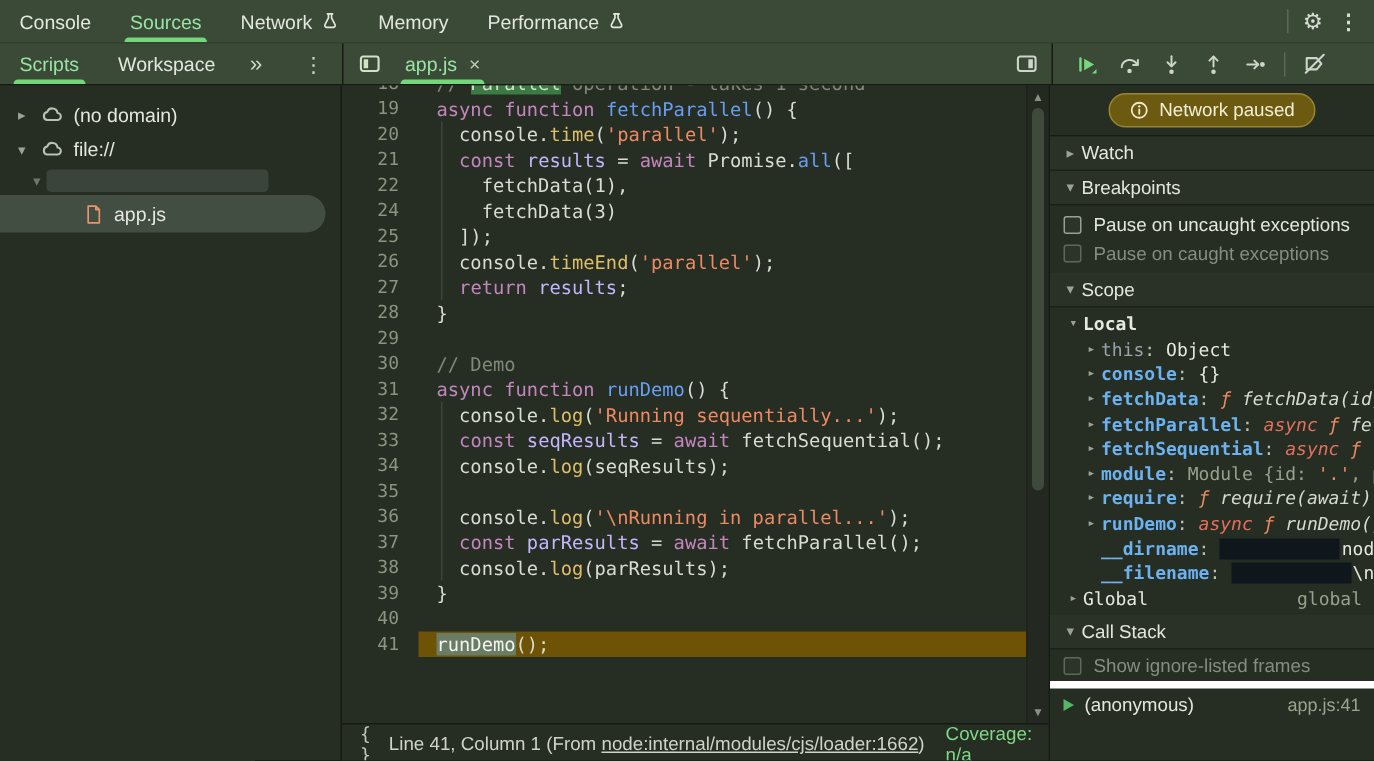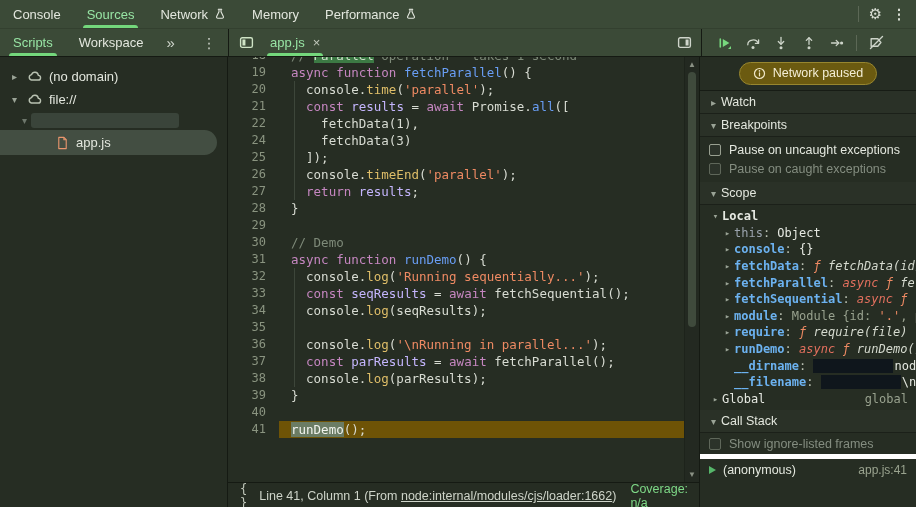--- a/index.html
+++ b/index.html
@@ -315,21 +315,21 @@
         <span>Scope</span>
       </div>
       <div class="scope-rows" id="scopeRows">
           <div class="srow" style="padding-left: 9px;"><span class="twisty">▾</span><span class="nm-wb">Local</span></div>
           <div class="srow" style="padding-left: 21px;"><span class="twisty">▸</span><span class="nm-gray">this</span><span class="colon">: </span><span class="v-w">Object</span></div>
           <div class="srow" style="padding-left: 21px;"><span class="twisty">▸</span><span class="nm-blue">console</span><span class="colon">: </span><span class="v-w">{}</span></div>
           <div class="srow" style="padding-left: 21px;"><span class="twisty">▸</span><span class="nm-blue">fetchData</span><span class="colon">: </span><span class="v-fi">ƒ </span><span class="v-sig">fetchData(id)</span></div>
           <div class="srow" style="padding-left: 21px;"><span class="twisty">▸</span><span class="nm-blue">fetchParallel</span><span class="colon">: </span><span class="v-as">async </span><span class="v-fi">ƒ </span><span class="v-sig">fetchParallel()</span></div>
           <div class="srow" style="padding-left: 21px;"><span class="twisty">▸</span><span class="nm-blue">fetchSequential</span><span class="colon">: </span><span class="v-as">async </span><span class="v-fi">ƒ </span><span class="v-sig">fetchSequential()</span></div>
           <div class="srow" style="padding-left: 21px;"><span class="twisty">▸</span><span class="nm-blue">module</span><span class="colon">: </span><span class="v-g">Module {id: </span><span class="v-s">'.'</span><span class="v-g">, path</span></div>
-          <div class="srow" style="padding-left: 21px;"><span class="twisty">▸</span><span class="nm-blue">require</span><span class="colon">: </span><span class="v-fi">ƒ </span><span class="v-sig">require(file)</span></div>
+          <div class="srow" style="padding-left: 21px;"><span class="twisty">▸</span><span class="nm-blue">require</span><span class="colon">: </span><span class="v-fi">ƒ </span><span class="v-sig">require(await)</span></div>
           <div class="srow" style="padding-left: 21px;"><span class="twisty">▸</span><span class="nm-blue">runDemo</span><span class="colon">: </span><span class="v-as">async </span><span class="v-fi">ƒ </span><span class="v-sig">runDemo()</span></div>
           <div class="srow" style="padding-left: 34px;"><span class="nm-blue">__dirname</span><span class="colon">: </span><span class="redact"></span><span class="v-w">nodejst</span></div>
           <div class="srow" style="padding-left: 34px;"><span class="nm-blue">__filename</span><span class="colon">: </span><span class="redact"></span><span class="v-w">\nodejs</span></div>
           <div class="srow" style="padding-left: 9px;"><span class="twisty">▸</span><span class="nm-w">Global</span><span class="rightval">global</span></div>
         </div>
       <div class="sec">
         <span class="twisty">▾</span>
         <span>Call Stack</span>
       </div>
       <div class="cbrow muted" style="height:21px;border-bottom:5px solid #ffffff;">

